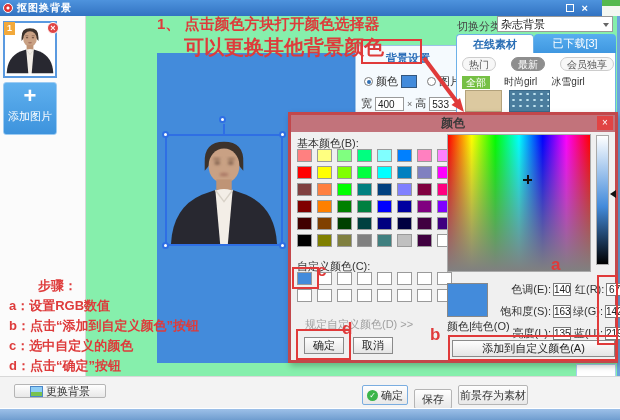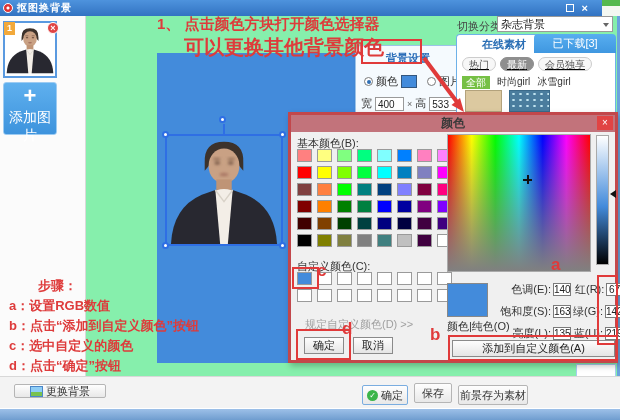--- a/index.html
+++ b/index.html
@@ -17,21 +17,21 @@
   .corner{left:602px;top:0;width:18px;height:16px;background:#f4f8f2;}
   .corner-green{left:602px;top:0;width:18px;height:6px;background:#55b94f;}
 
   
   .sidebar{left:0;top:16px;width:86px;height:362px;background:#fbfbfb;border-right:1px solid #d9d9d9;}
   .thumb{left:3px;top:21px;width:54px;height:57px;background:#fff;border:2px solid #5a9ae0;}
   .badge{left:4px;top:22px;width:11px;height:13px;background:#f5a row;background:#f2a93b;color:#fff;font-size:9px;font-weight:bold;text-align:center;line-height:13px;}
   .thumb-x{left:47px;top:22px;width:12px;height:12px;border-radius:50%;background:#e04444;border:1px solid #fff;color:#fff;font-size:9px;line-height:10px;text-align:center;font-weight:bold;}
   .add-btn{left:3px;top:82px;width:54px;height:53px;background:linear-gradient(#5fb0ee,#3d93dd);border:1px solid #9ccbf2;border-radius:3px;color:#fff;text-align:center;}
   .add-plus{font-size:22px;font-weight:bold;line-height:26px;}
-  .add-label{font-size:14px;}
+  .add-label{font-size:11px;}
 
   
   .canvas-bg{left:157px;top:53px;width:300px;height:310px;background:#438BDB;}
   .selection{left:165px;top:134px;width:118px;height:112px;border:2px solid #2f6fe4;}
   .handle{position:absolute;width:7px;height:7px;border-radius:50%;background:#fff;border:2px solid #2f6fe4;}
   .rotate-stick{position:absolute;left:50%;top:-12px;width:2px;height:12px;background:#2f6fe4;margin-left:-1px;}
 
   
   .settings{left:355px;top:18px;width:130px;height:90px;background:#f5fafe;border:1px solid #9cc3e8;border-radius:6px;box-shadow:1px 2px 3px rgba(0,0,0,.15);margin-top:27px;}
   .settings-title{position:absolute;left:30px;top:5px;color:#2a6db8;font-size:11px;font-weight:bold;}
@@ -47,43 +47,43 @@
   .size-row{position:absolute;left:5px;top:50px;display:flex;align-items:center;gap:3px;font-size:11px;color:#333;}
   .size-input{width:29px;height:14px;background:#fff;border:1px solid #9a9a9a;font-size:10px;line-height:13px;padding-left:2px;color:#222;}
   .collapse-btn{position:absolute;left:44px;top:69px;width:52px;height:16px;background:linear-gradient(#fdfdfd,#e7e7e7);border:1px solid #b5b5b5;border-radius:3px;font-size:10px;color:#444;display:flex;align-items:center;justify-content:center;gap:3px;}
   .chev-circle2{width:9px;height:9px;border-radius:50%;border:1px solid #4a86c8;position:relative;}
   .chev-circle2::after{content:"";position:absolute;left:1.5px;top:3px;width:3px;height:3px;border-left:1px solid #4a86c8;border-top:1px solid #4a86c8;transform:rotate(45deg);}
 
   
   .cat-label{left:457px;top:19px;font-size:11px;color:#444;}
   .cat-select{left:497px;top:16px;width:116px;height:16px;background:#fff;border:1px solid #999;font-size:11px;color:#222;line-height:14px;padding:0 3px;}
   .cat-arrow{position:absolute;right:3px;top:6px;border-left:3px solid transparent;border-right:3px solid transparent;border-top:4px solid #666;}
-  .tab1{left:456px;top:34px;width:96px;height:19px;background:#fff;border:1px solid #6db1e8;border-bottom:none;border-radius:4px 4px 0 0;color:#2b6fb5;font-weight:bold;font-size:11px;text-align:center;line-height:18px;}
+  .tab1{left:456px;top:34px;width:78px;height:19px;background:#fff;border:1px solid #6db1e8;border-bottom:none;border-radius:4px 4px 0 0;color:#2b6fb5;font-weight:bold;font-size:11px;text-align:center;line-height:18px;}
   .tab2{left:534px;top:34px;width:82px;height:19px;background:linear-gradient(#58aef0,#3f97e0);border-radius:4px 4px 0 0;color:#fff;font-size:11px;text-align:center;line-height:19px;}
   .mat-body{left:456px;top:53px;width:160px;height:59px;background:#fff;border-left:1px solid #6db1e8;border-right:1px solid #6db1e8;}
-  .pill-row{position:absolute;left:5px;top:4px;display:flex;gap:4px;text-decoration:underline;}
+  .pill-row{position:absolute;left:5px;top:4px;display:flex;gap:15px;}
   .pill{height:14px;border:1px solid #ccc;border-radius:7px;background:#f7f7f7;color:#555;font-size:10px;line-height:13px;padding:0 6px;}
   .pill.sel{background:#8e8e8e;color:#fff;border-color:#8e8e8e;}
-  .tag-row{position:absolute;left:5px;top:22px;display:flex;gap:7px;align-items:center;}
+  .tag-row{position:absolute;left:5px;top:22px;display:flex;gap:14px;align-items:center;}
   .tag-all{background:#76c045;color:#fff;font-size:10px;padding:0 4px;line-height:13px;}
   .tag{font-size:10px;color:#333;}
   .thumb1{position:absolute;left:8px;top:37px;width:37px;height:22px;background:#dcc9a0;border:1px solid #b3a27c;}
   .thumb2{position:absolute;left:52px;top:37px;width:41px;height:22px;background:#4a7d9e;border:1px solid #3a6a8a;background-image:radial-gradient(#bfe3ef 1px,transparent 1.5px);background-size:7px 6px;}
 
   .white-box{left:576px;top:364px;width:40px;height:42px;background:#fff;border:1px solid #a8cdf0;}
   .right-edge{left:617px;top:16px;width:3px;height:392px;background:#6ba3dd;}
 
   
   .footer{left:0;top:376px;width:620px;height:32px;background:#f3f3f3;border-top:1px solid #d8d8d8;}
   .btn{background:linear-gradient(#fefefe,#e8e8e8);border:1px solid #b5b5b5;border-radius:2px;font-size:11px;color:#333;display:flex;align-items:center;justify-content:center;gap:3px;}
   .changebg-btn{position:absolute;left:14px;top:7px;width:92px;height:14px;}
   .bgimg-icon{width:13px;height:11px;border:1px solid #4a86c8;background:linear-gradient(180deg,#8ecdf5 55%,#79c24e 45%);}
   .ok-btn{position:absolute;left:362px;top:8px;width:46px;height:20px;border-color:#7aade0;}
   .check-icon{width:11px;height:11px;border-radius:50%;background:#3bb54a;color:#fff;font-size:8px;line-height:11px;text-align:center;}
-  .save-btn{position:absolute;left:414px;top:6px;width:38px;height:20px;}
+  .save-btn{position:absolute;left:414px;top:12px;width:38px;height:20px;}
   .savemat-btn{position:absolute;left:458px;top:8px;width:70px;height:20px;}
   .taskbar{left:0;top:408px;width:620px;height:12px;background:linear-gradient(#9dc0e8,#6f9dcf);border-top:1px solid #fff;}
 
   
   .dialog{left:288px;top:112px;width:330px;height:251px;background:#f0f0f0;border:3px solid #c2474b;box-shadow:2px 3px 6px rgba(0,0,0,.25);}
   .dlg-title{position:absolute;left:0;top:0;width:324px;height:17px;background:#c2737b;color:#3a3a3a;font-size:12px;font-weight:bold;text-align:center;line-height:17px;}
   .dlg-close{position:absolute;right:2px;top:1px;width:16px;height:14px;background:#e14444;color:#fff;font-size:10px;line-height:13px;text-align:center;}
   .dlg-label{position:absolute;font-size:11px;color:#333;}
   .grid{position:absolute;display:grid;grid-template-columns:repeat(8,15px);grid-auto-rows:13px;column-gap:5px;row-gap:4px;}
   .sw{width:15px;height:13px;border:1px solid #9a9a9a;background:#fff;}

